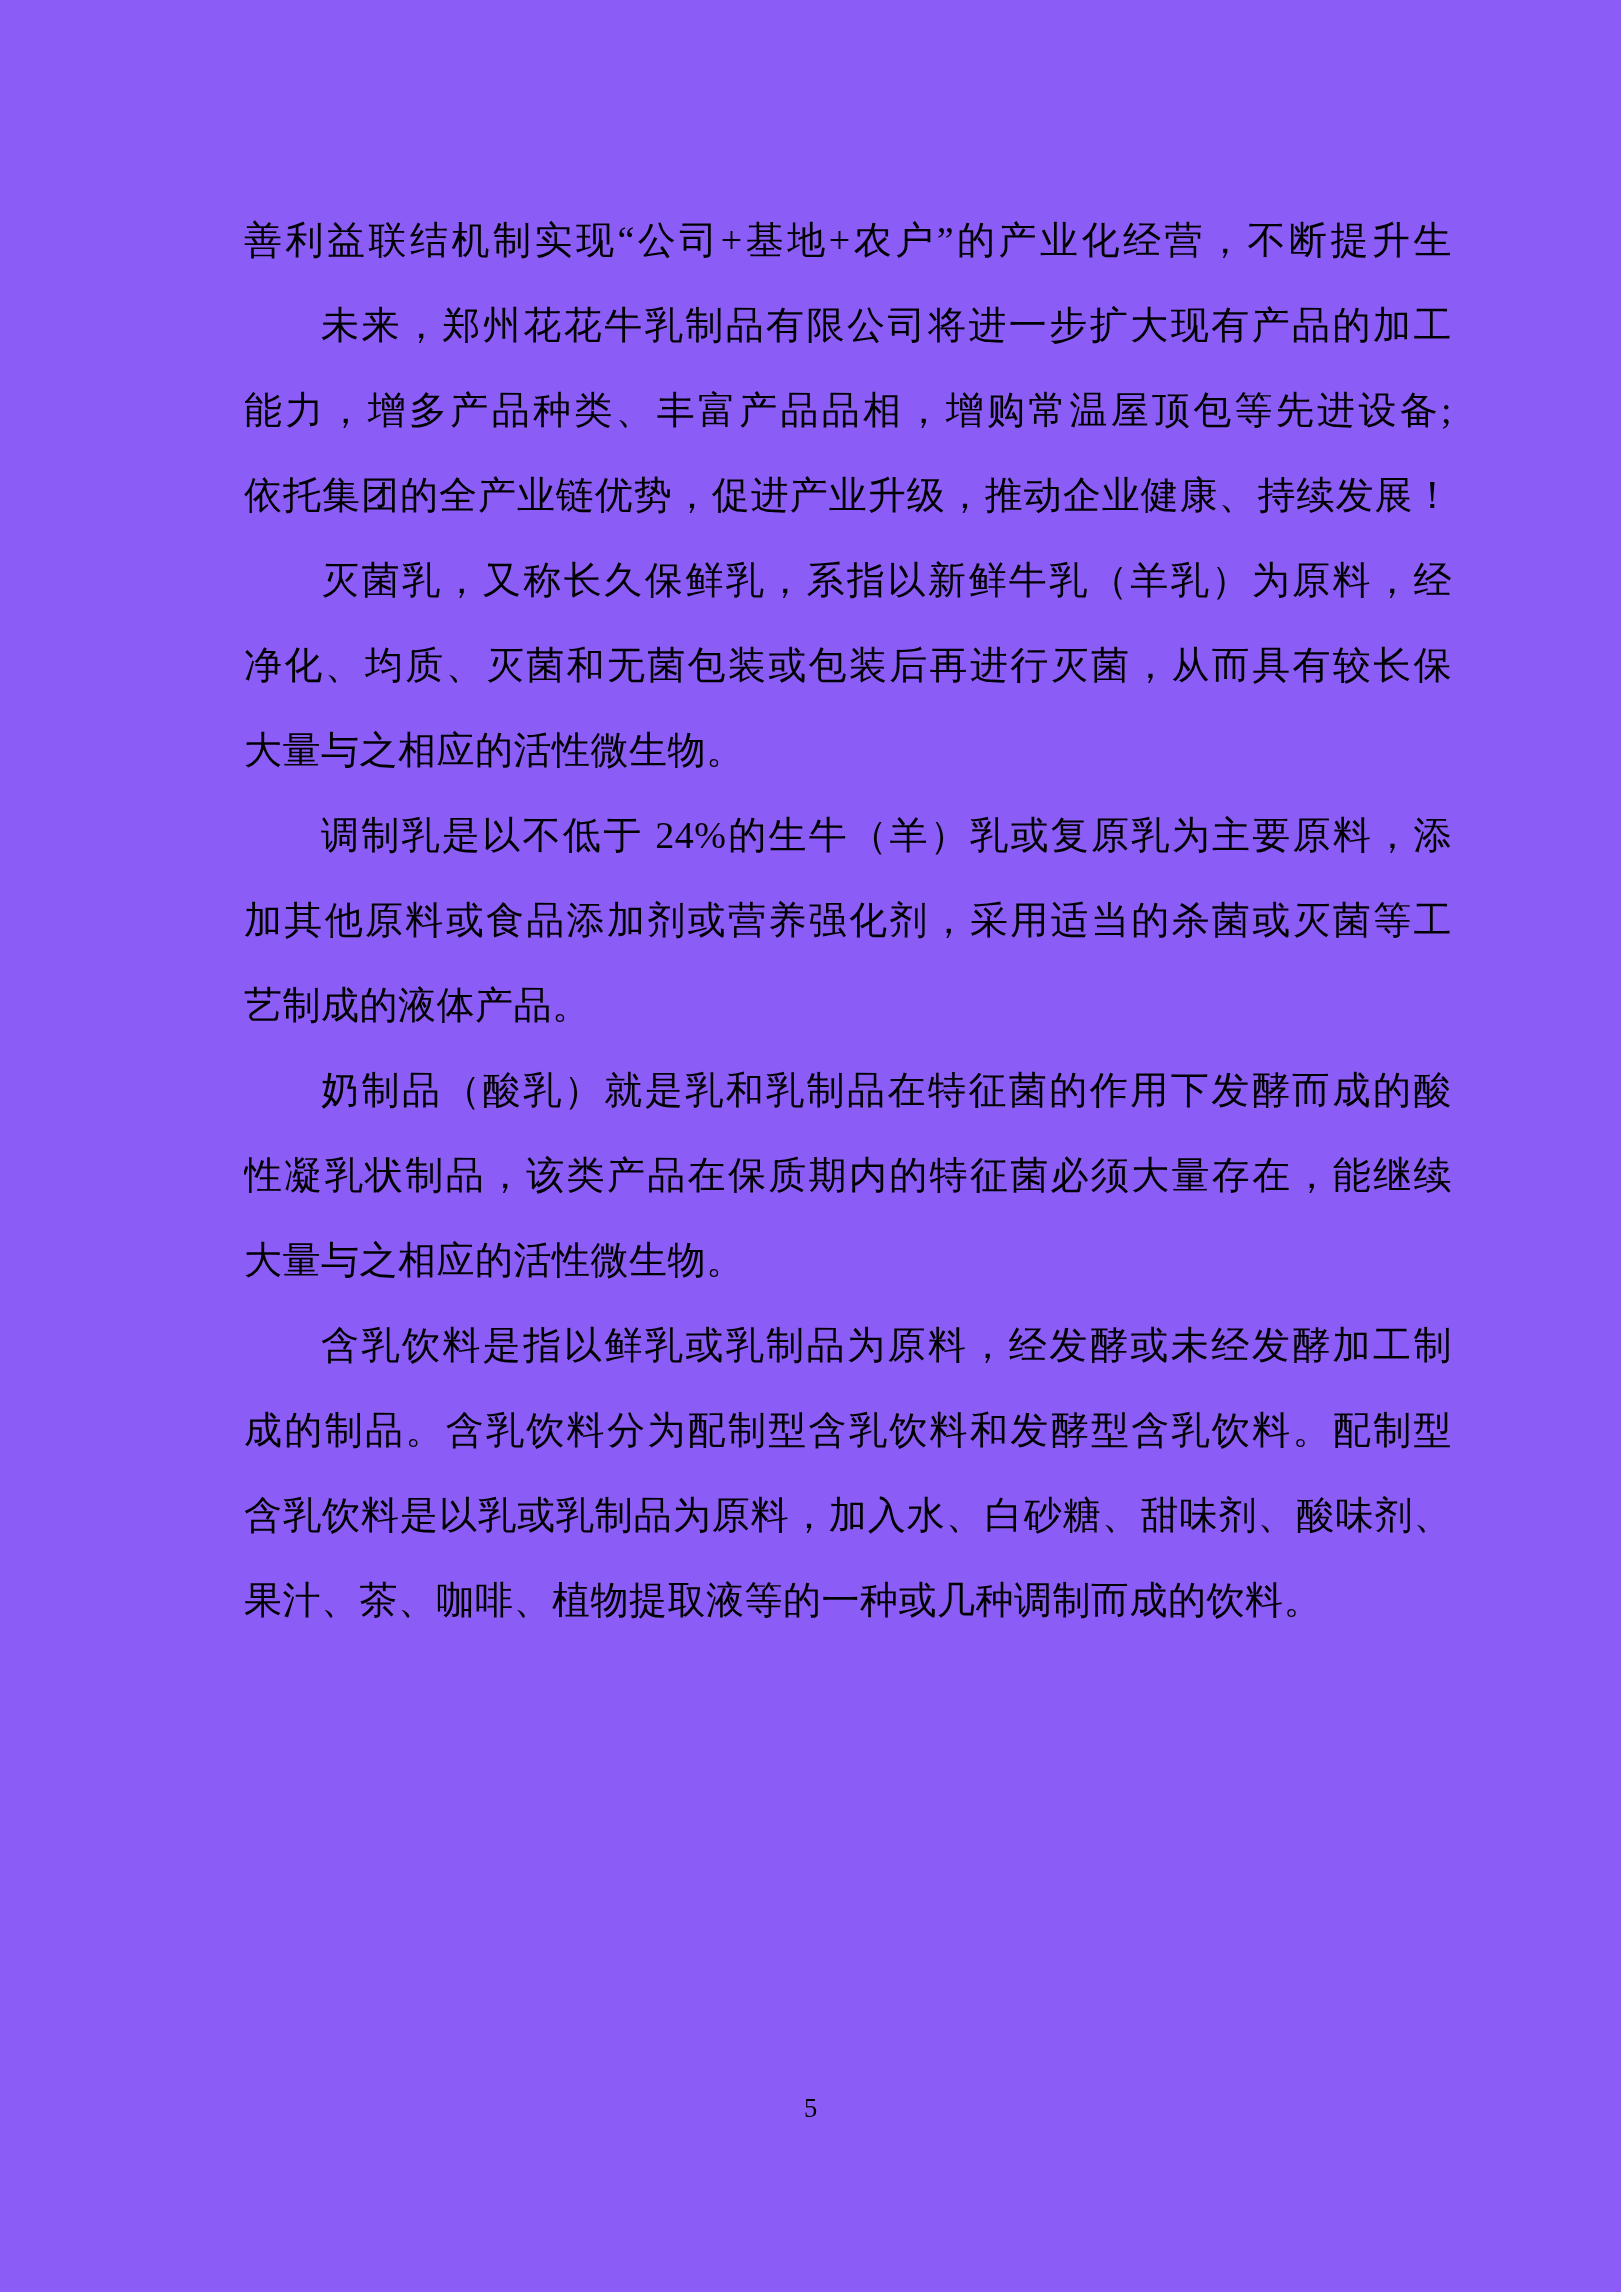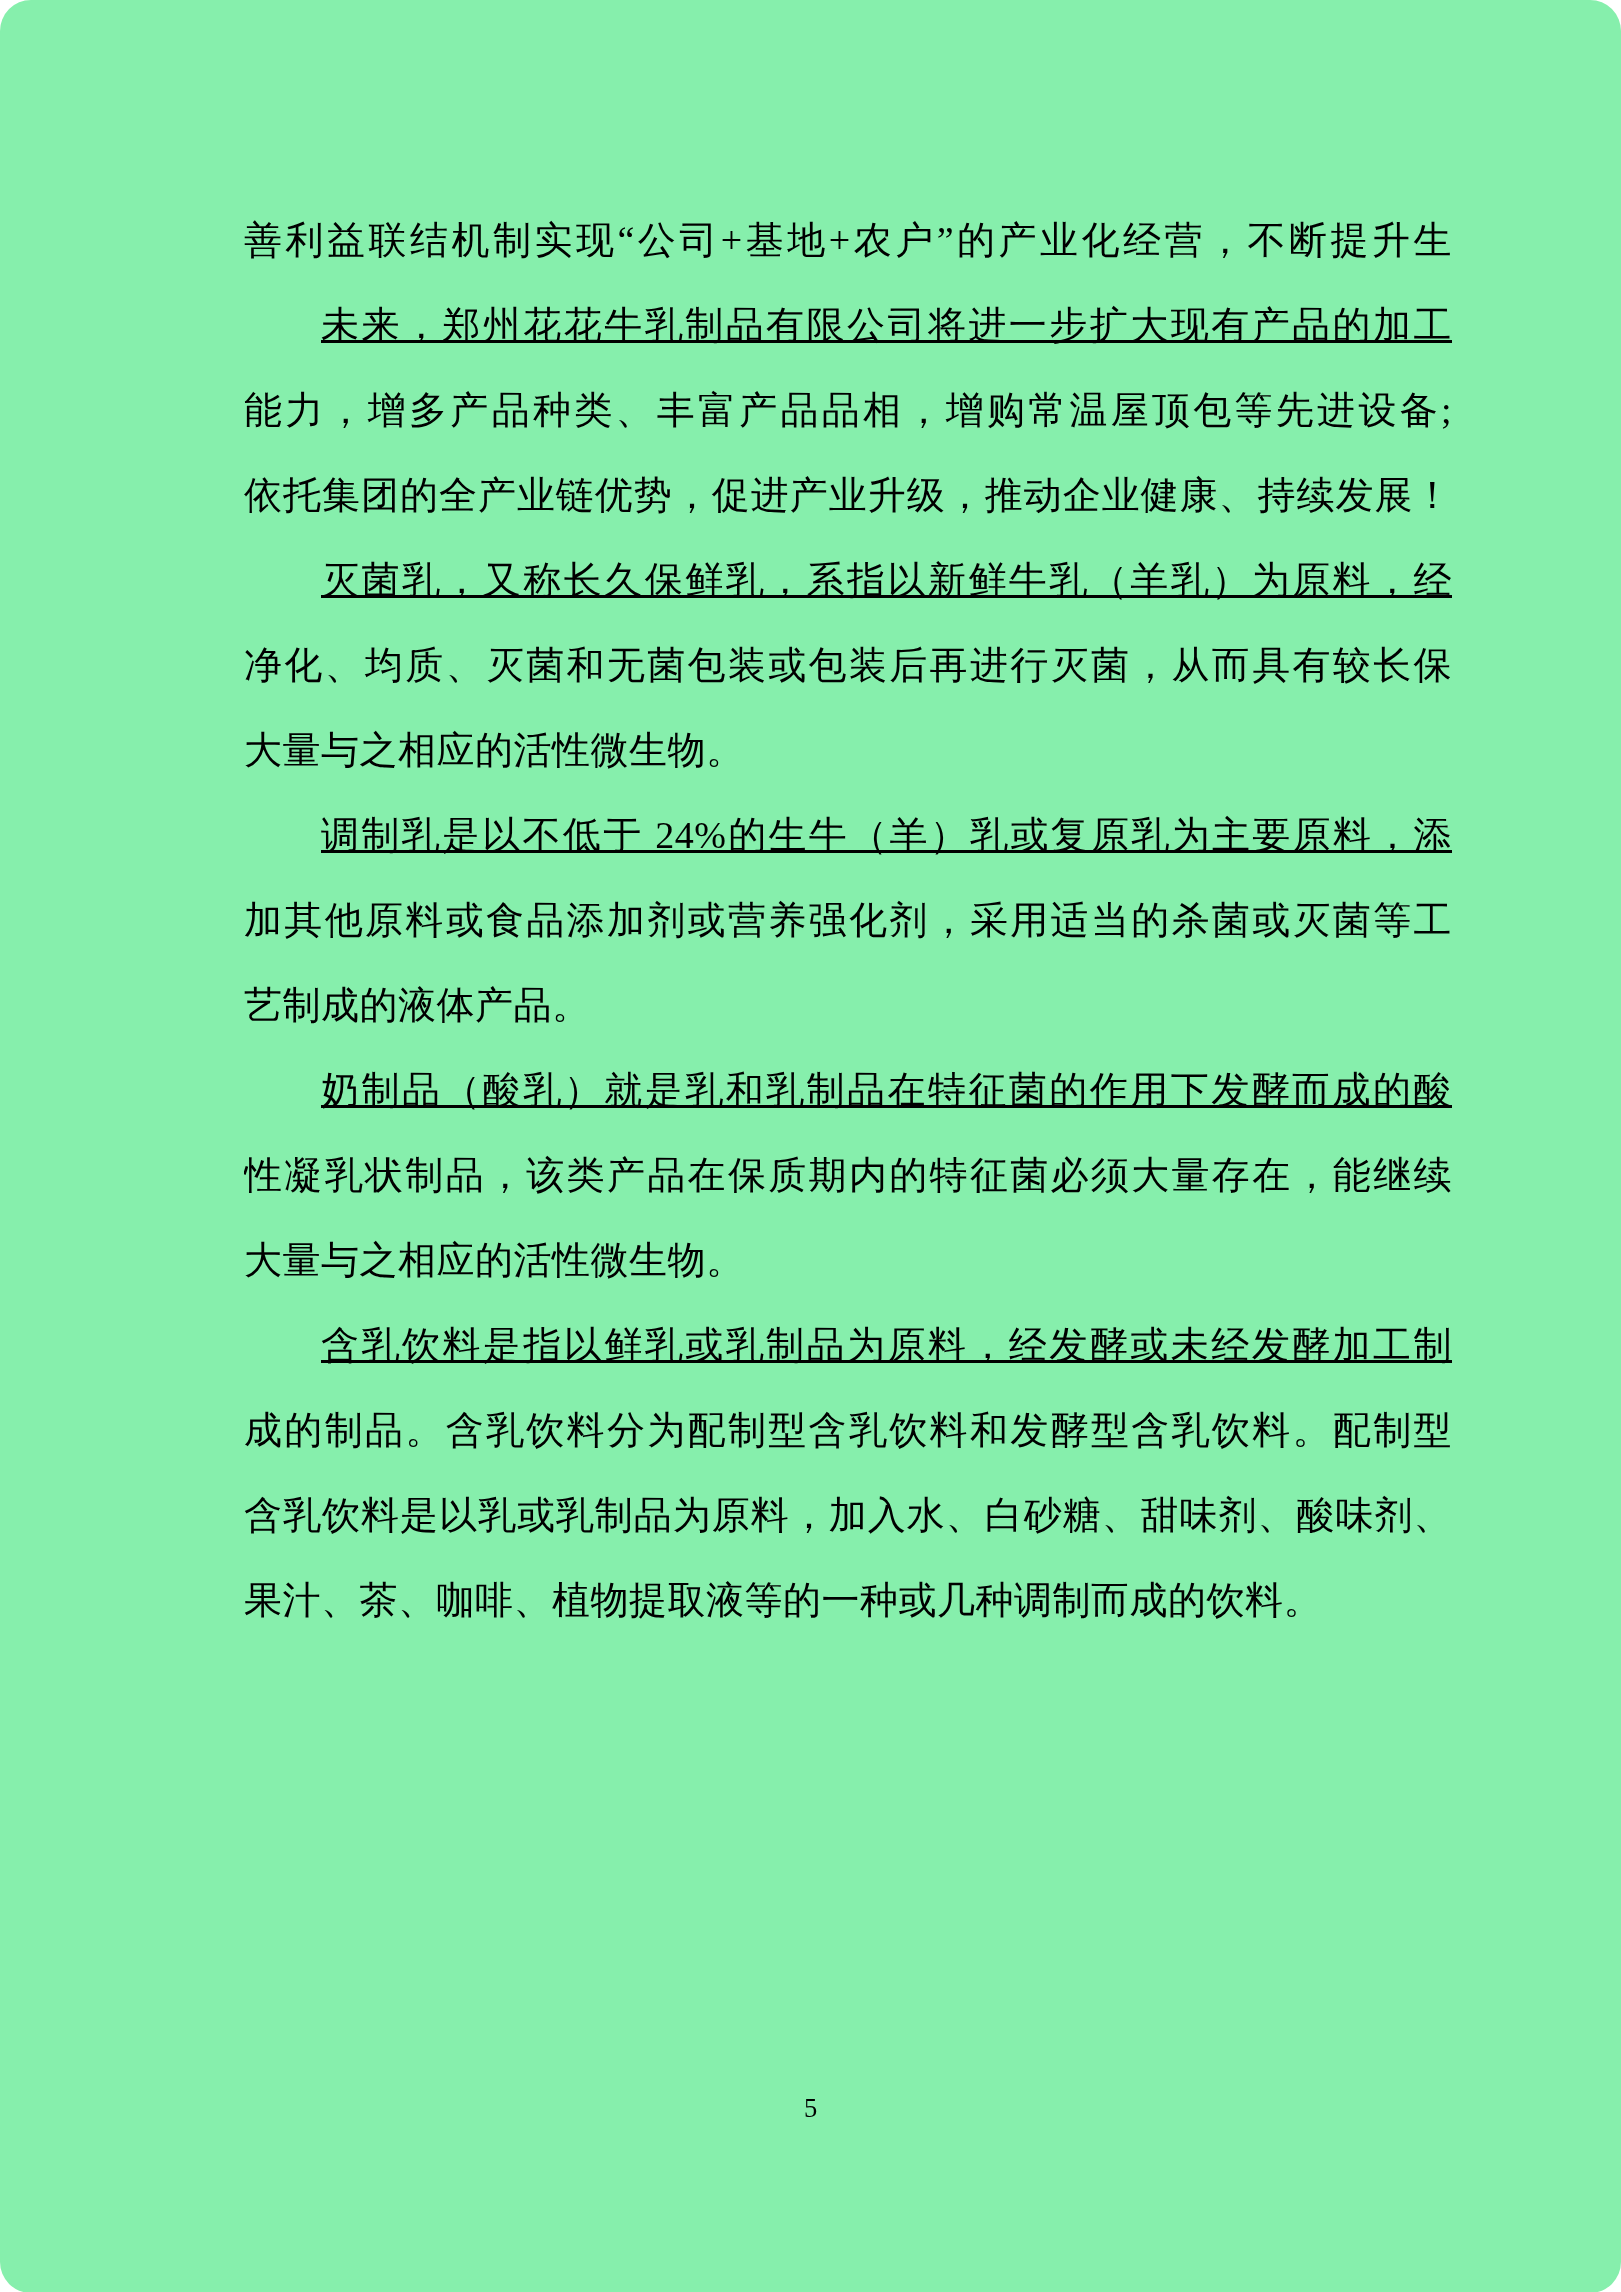--- a/index.html
+++ b/index.html
@@ -11,22 +11,21 @@
     color: #000000;
     font-family: "Liberation Serif", "DejaVu Serif", serif;
     overflow: hidden;
   }
   .doc-page {
     position: absolute;
     left: 0;
     top: 0;
     width: 1621px;
     height: 2293px;
-    background: #86efac;
-    border-radius: 31px;
+    background: #8b5cf6;
   }
   .doc-body {
     position: absolute;
     left: 244px;
     top: 198px;
     width: 1208px;
   }
   .text-line {
     font-size: 38px;
     line-height: 85px;
@@ -35,21 +34,20 @@
     text-align-last: justify;
     letter-spacing: 0.5px;
     white-space: normal;
     overflow: hidden;
   }
   .text-line.para-end {
     text-align-last: left;
   }
   .text-line.indent {
     text-indent: 77px;
-    text-decoration: underline;
   }
   .page-footer {
     position: absolute;
     left: 0;
     top: 2089px;
     width: 1621px;
     text-align: center;
   }
   .page-number {
     font-size: 26.5px;

